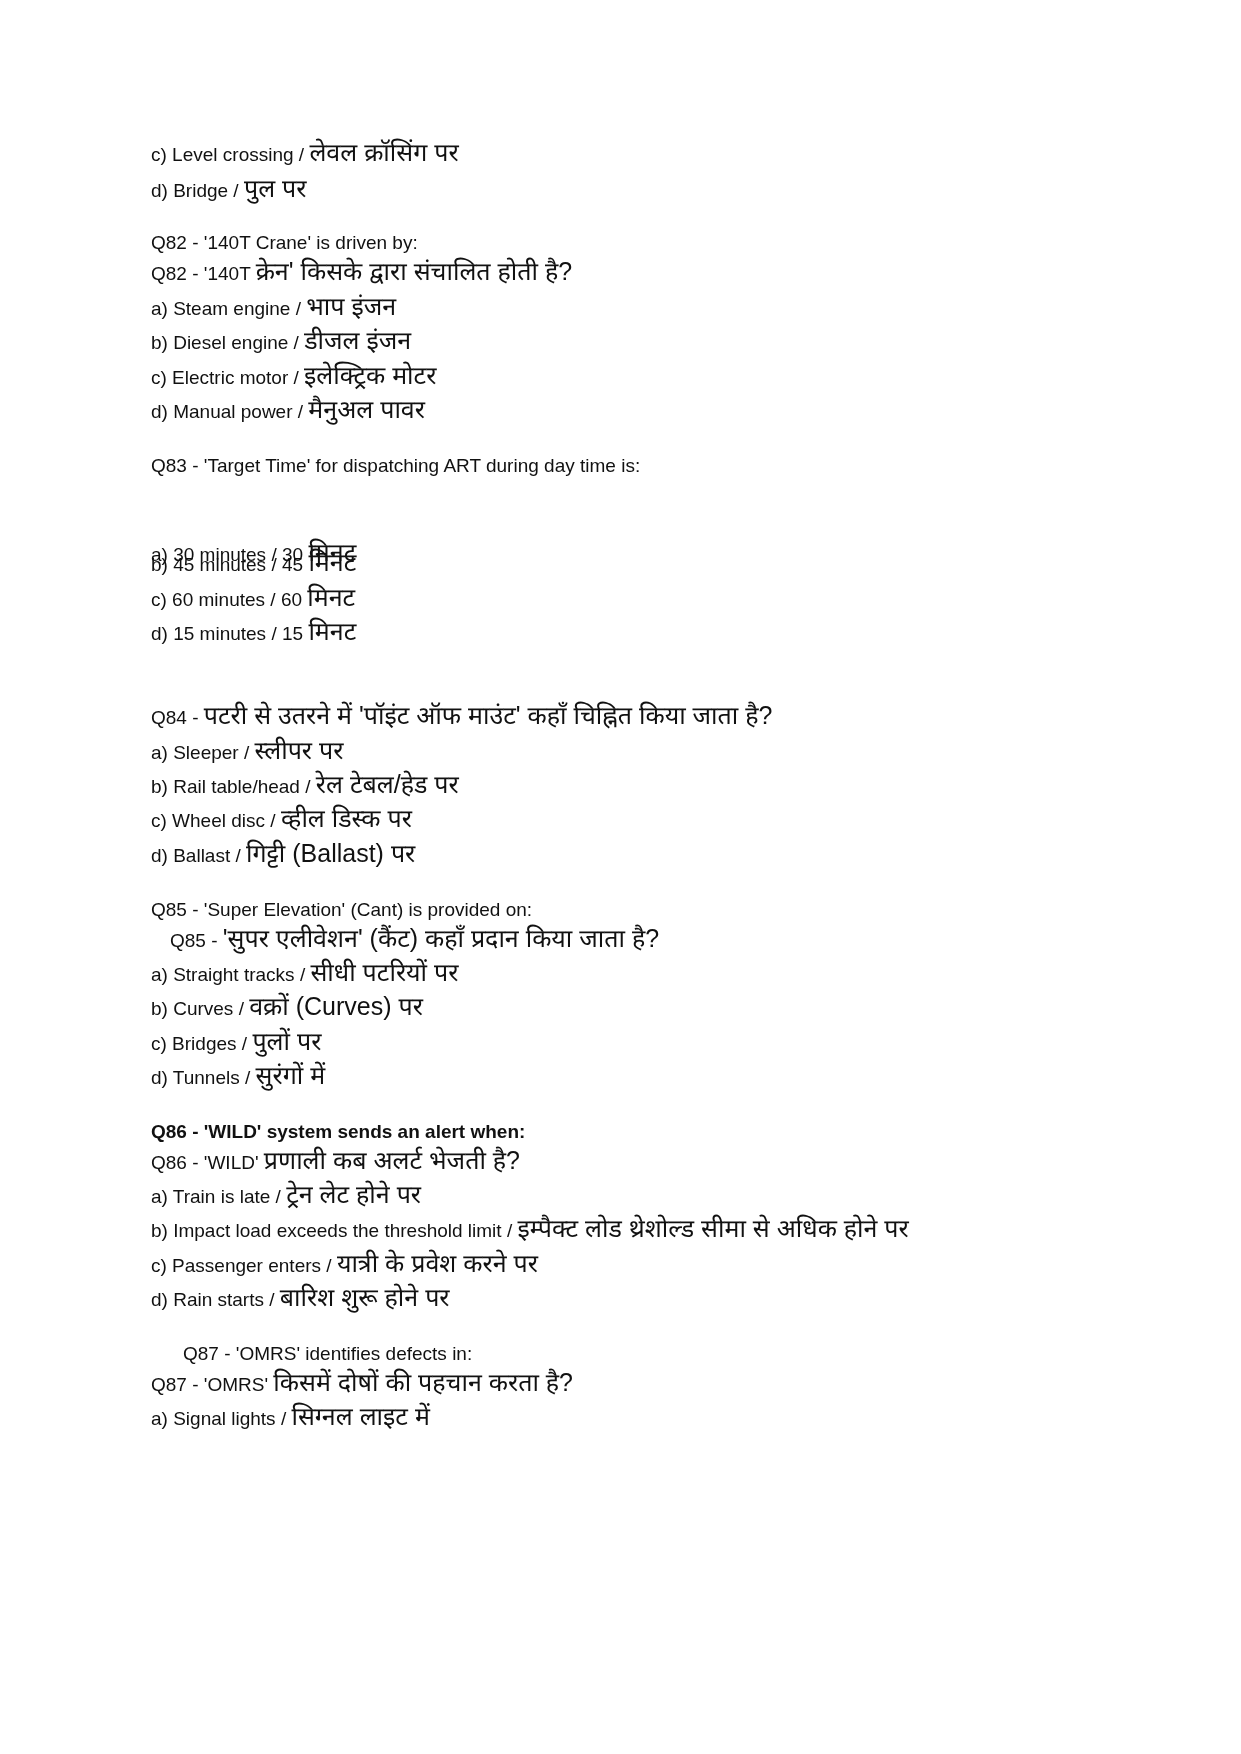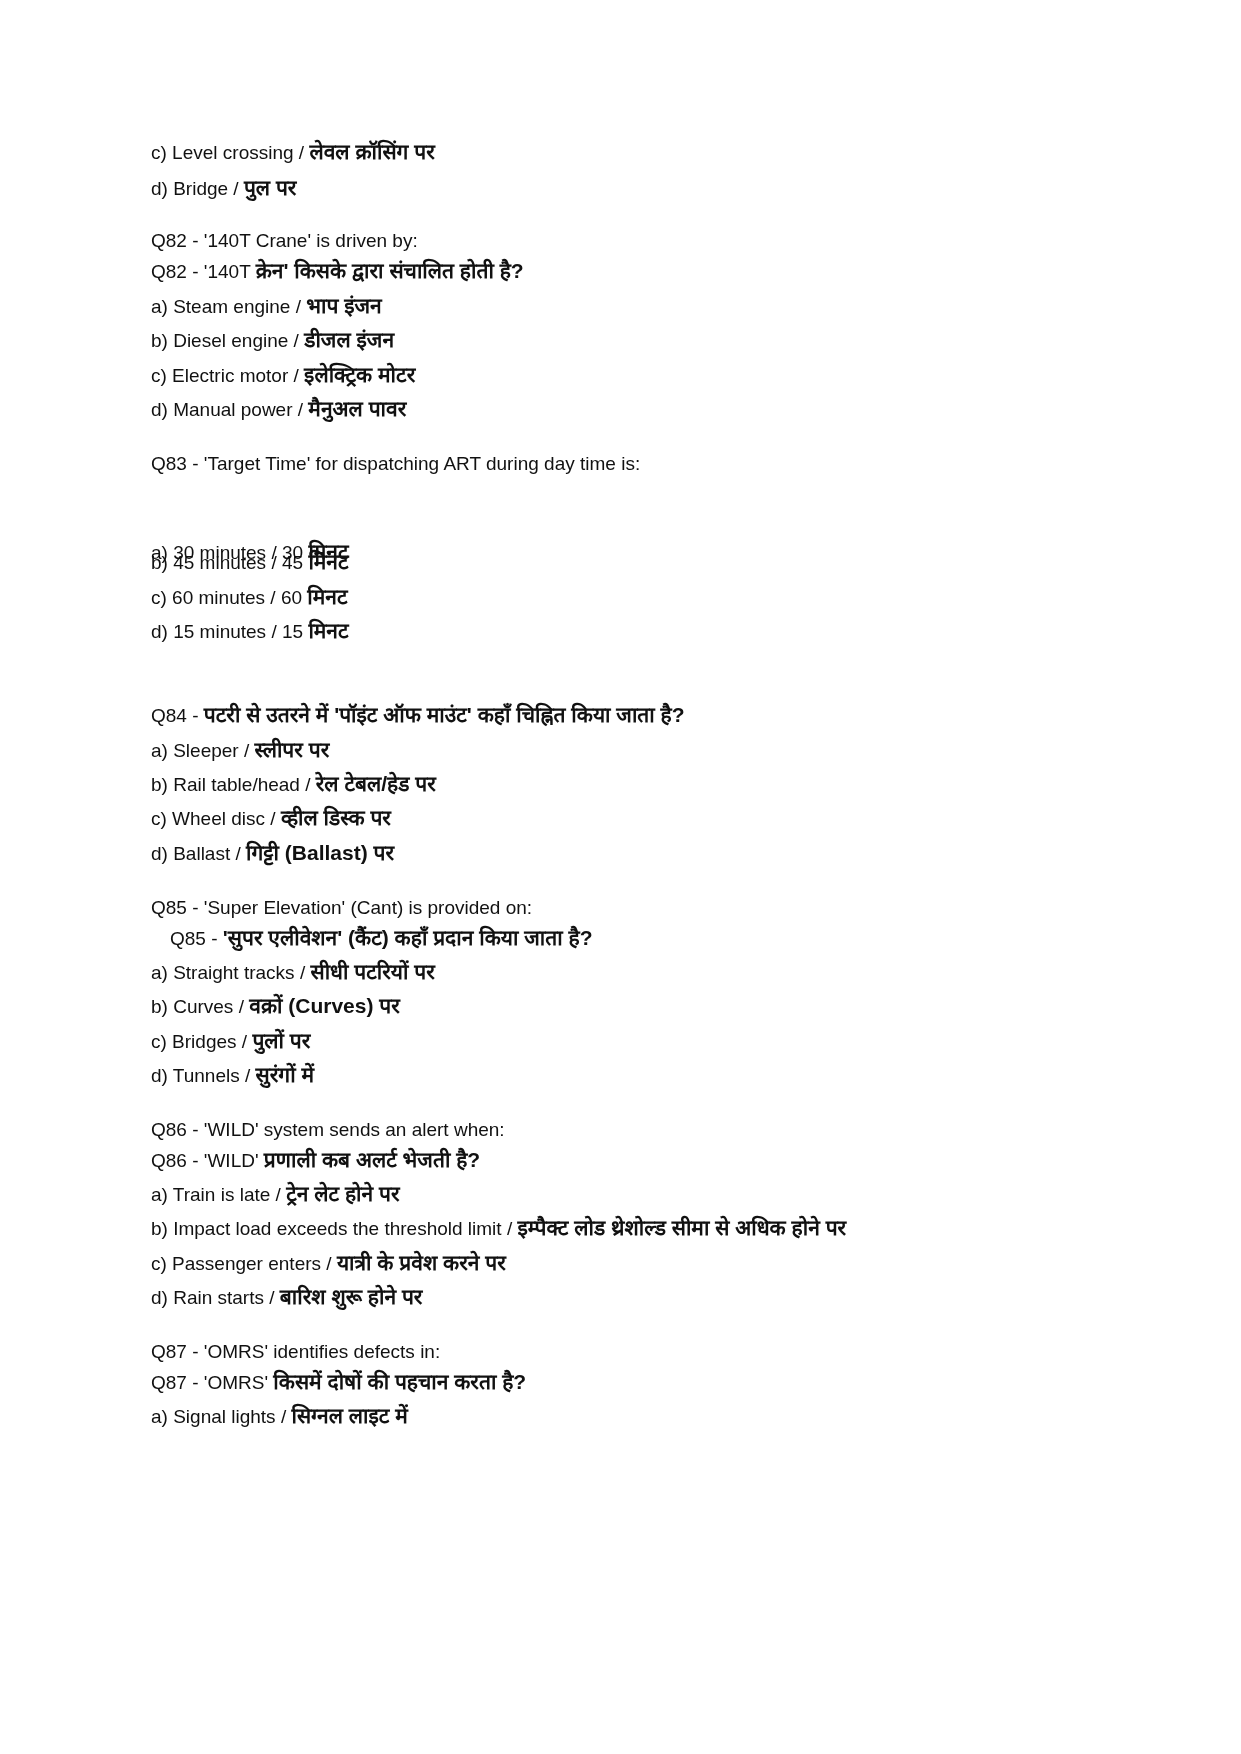--- a/index.html
+++ b/index.html
@@ -1,20 +1,20 @@
 <!DOCTYPE html>
 <html><head>
 <meta charset="utf-8">
 <style>
   html, body { margin: 0; padding: 0; background: #ffffff; }
   body { width: 1241px; height: 1754px; position: relative; overflow: hidden;
          font-family: "Liberation Sans", "DejaVu Sans", sans-serif; color: #111111; }
   .page { position: absolute; left: 0; top: 0; width: 1241px; height: 1754px; }
   .line { position: absolute; left: 151px; white-space: nowrap; font-size: 19px; line-height: 24px; }
-  .line .hi { font-size: 21px; font-weight: bold; }
+  .line .hi { font-size: 25px; }
 </style>
 </head>
 <body>
 
 <div class="page" id="page">
     <div class="line" style="top: 140px;"><span>c) Level crossing / </span><span class="hi">लेवल क्रॉसिंग पर</span></div>
     <div class="line" style="top: 176px;"><span>d) Bridge / </span><span class="hi">पुल पर</span></div>
     <div class="line" style="top: 228px;"><span>Q82 - '140T Crane' is driven by:</span><span class="hi"></span></div>
     <div class="line" style="top: 259px;"><span>Q82 - '140T </span><span class="hi">क्रेन' किसके द्वारा संचालित होती है?</span></div>
     <div class="line" style="top: 294px;"><span>a) Steam engine / </span><span class="hi">भाप इंजन</span></div>
@@ -30,22 +30,22 @@
     <div class="line" style="top: 738px;"><span>a) Sleeper / </span><span class="hi">स्लीपर पर</span></div>
     <div class="line" style="top: 772px;"><span>b) Rail table/head / </span><span class="hi">रेल टेबल/हेड पर</span></div>
     <div class="line" style="top: 806px;"><span>c) Wheel disc / </span><span class="hi">व्हील डिस्क पर</span></div>
     <div class="line" style="top: 841px;"><span>d) Ballast / </span><span class="hi">गिट्टी (Ballast) पर</span></div>
     <div class="line" style="top: 895px;"><span>Q85 - 'Super Elevation' (Cant) is provided on:</span><span class="hi"></span></div>
     <div class="line" style="top: 926px; margin-left: 19px;"><span>Q85 - </span><span class="hi">'सुपर एलीवेशन' (कैंट) कहाँ प्रदान किया जाता है?</span></div>
     <div class="line" style="top: 960px;"><span>a) Straight tracks / </span><span class="hi">सीधी पटरियों पर</span></div>
     <div class="line" style="top: 994px;"><span>b) Curves / </span><span class="hi">वक्रों (Curves) पर</span></div>
     <div class="line" style="top: 1029px;"><span>c) Bridges / </span><span class="hi">पुलों पर</span></div>
     <div class="line" style="top: 1063px;"><span>d) Tunnels / </span><span class="hi">सुरंगों में</span></div>
-    <div class="line" style="top: 1117px;"><span>Q86 - 'WILD' system sends an alert when:</span><span class="hi"></span></div>
+    <div class="line" style="top: 1117px; font-weight: bold;"><span>Q86 - 'WILD' system sends an alert when:</span><span class="hi"></span></div>
     <div class="line" style="top: 1148px;"><span>Q86 - 'WILD' </span><span class="hi">प्रणाली कब अलर्ट भेजती है?</span></div>
     <div class="line" style="top: 1182px;"><span>a) Train is late / </span><span class="hi">ट्रेन लेट होने पर</span></div>
     <div class="line" style="top: 1251px;"><span>c) Passenger enters / </span><span class="hi">यात्री के प्रवेश करने पर</span></div>
     <div class="line" style="top: 1216px;"><span>b) Impact load exceeds the threshold limit / </span><span class="hi">इम्पैक्ट लोड थ्रेशोल्ड सीमा से अधिक होने पर</span></div>
     <div class="line" style="top: 1285px;"><span>d) Rain starts / </span><span class="hi">बारिश शुरू होने पर</span></div>
-    <div class="line" style="top: 1339px;"><span>Q87 - 'OMRS' identifies defects in:</span><span class="hi"></span></div>
+    <div class="line" style="top: 1339px; margin-left: 32px;"><span>Q87 - 'OMRS' identifies defects in:</span><span class="hi"></span></div>
     <div class="line" style="top: 1370px;"><span>Q87 - 'OMRS' </span><span class="hi">किसमें दोषों की पहचान करता है?</span></div>
     <div class="line" style="top: 1404px;"><span>a) Signal lights / </span><span class="hi">सिग्नल लाइट में</span></div>
   </div>
 
 </body></html>

